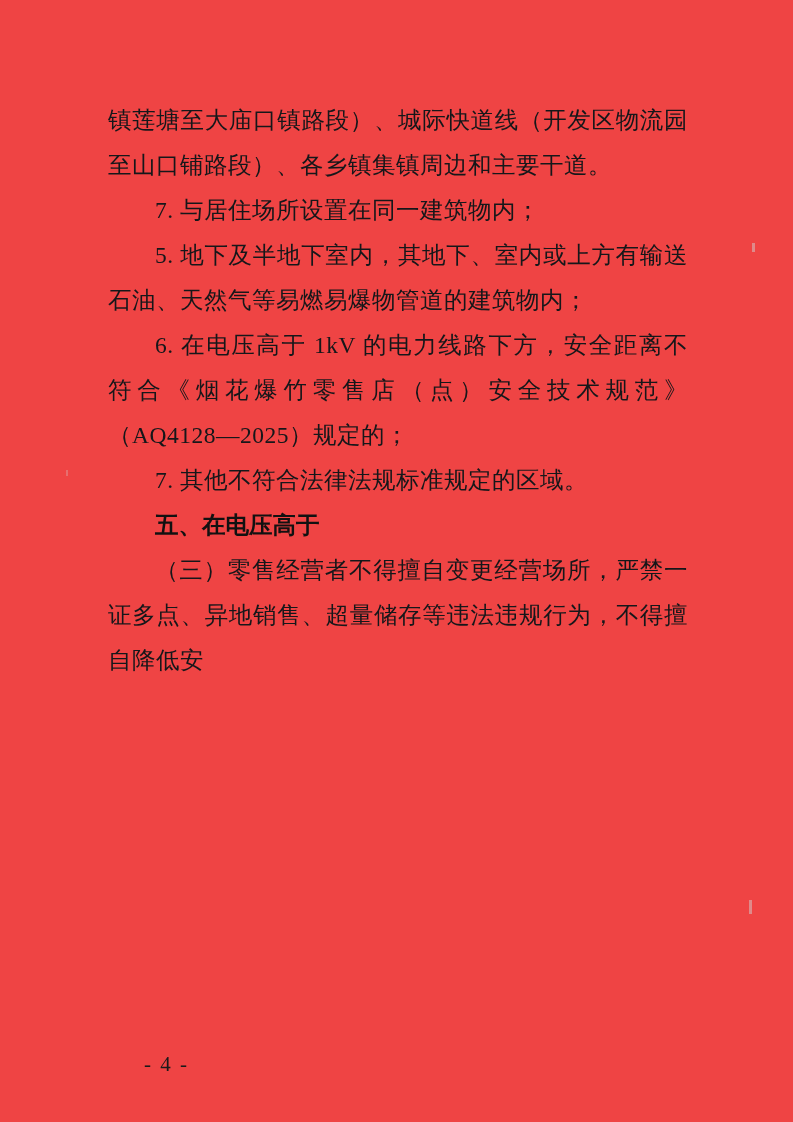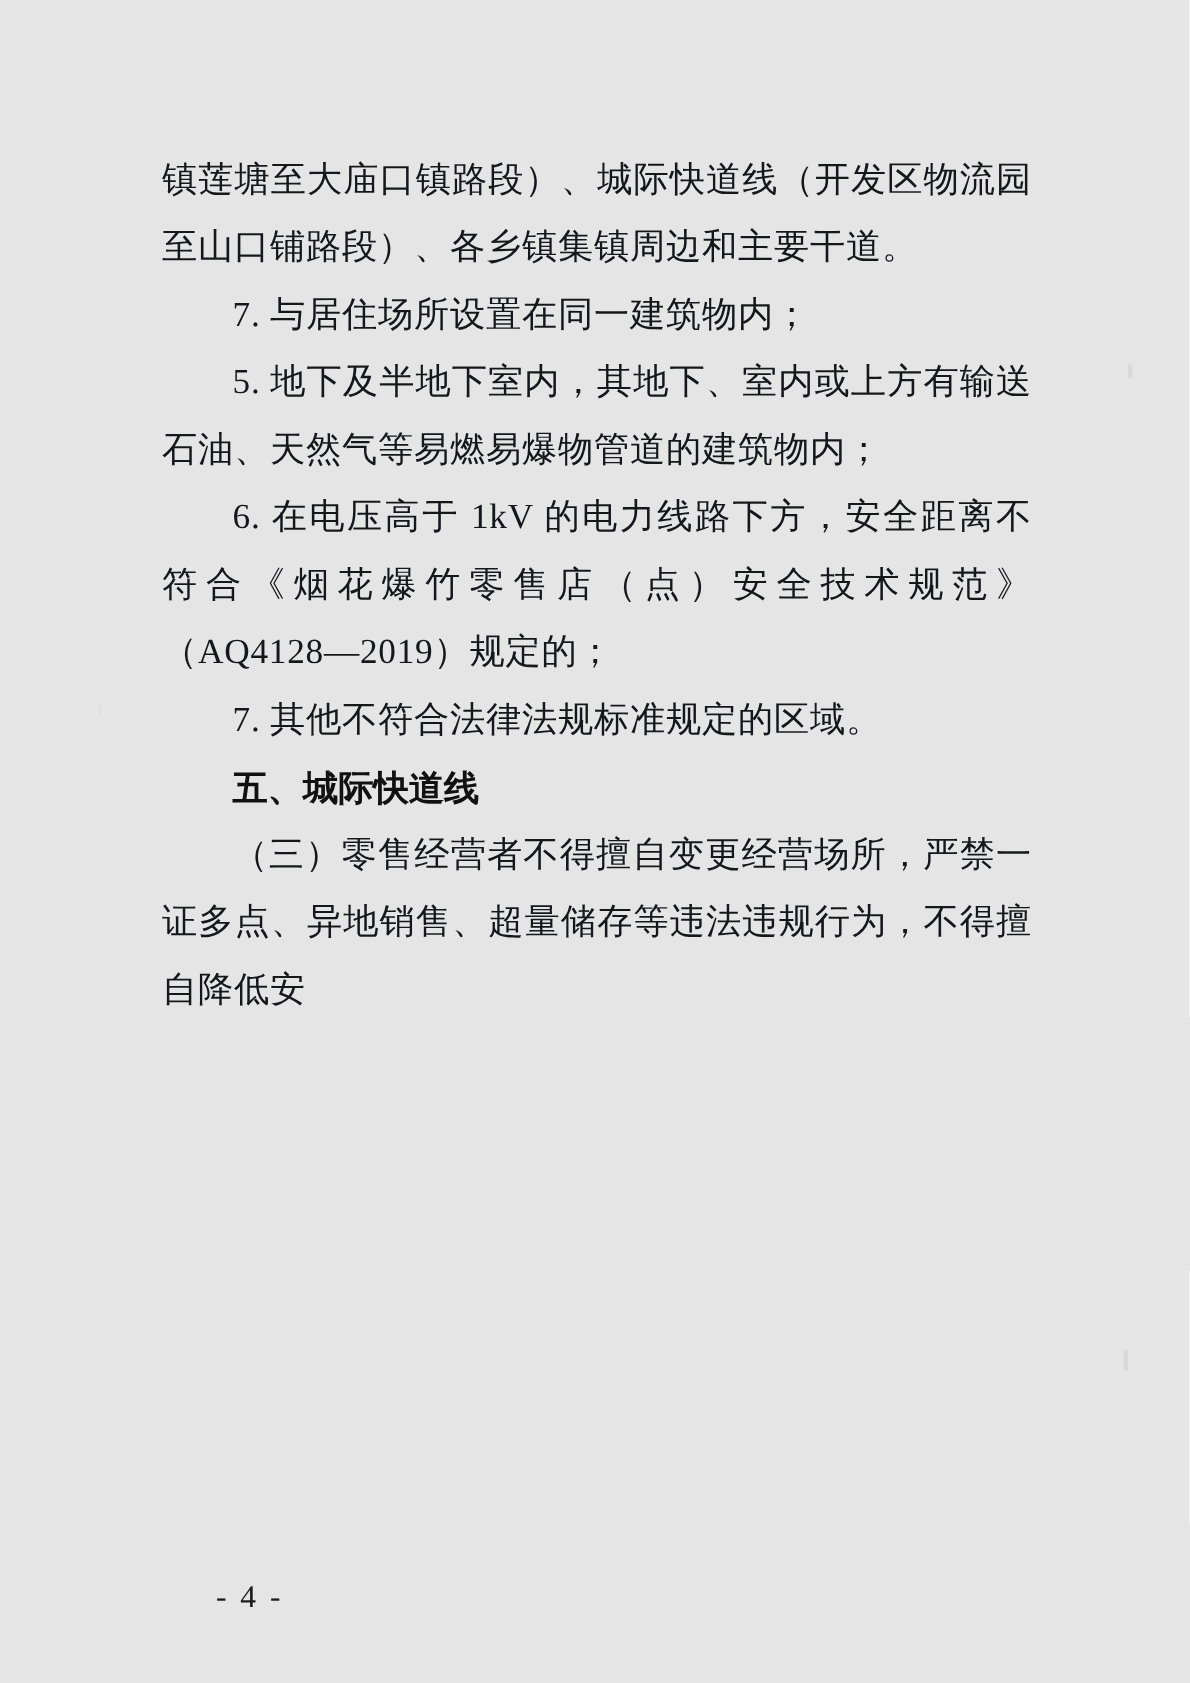--- a/index.html
+++ b/index.html
@@ -11,21 +11,21 @@
     width: 793px;
     height: 1122px;
     position: relative;
     font-family: "Liberation Serif", "DejaVu Serif", serif;
     color: #1a1a1a;
     overflow: hidden;
   }
   .page {
     position: absolute;
     inset: 0;
-    background: #e5e5e5;
+    background: #ef4444;
   }
   
   .speck {
     position: absolute;
     background: #cfcfcf;
     opacity: .5;
   }
   .doc-body {
     position: absolute;
     left: 108px;
@@ -74,22 +74,22 @@
 <div class="page">
 
   <div class="speck" style="left:752px;top:243px;width:3px;height:9px;"></div>
   <div class="speck" style="left:749px;top:900px;width:3px;height:14px;"></div>
   <div class="speck" style="left:66px;top:470px;width:2px;height:6px;opacity:.3;"></div>
 
   <div class="doc-body">
     <p class="para">镇莲塘至大庙口镇路段）、城际快道线（开发区物流园至山口铺路段）、各乡镇集镇周边和主要干道。</p>
     <p class="para indent">7. 与居住场所设置在同一建筑物内；</p>
     <p class="para indent">5. 地下及半地下室内，其地下、室内或上方有输送石油、天然气等易燃易爆物管道的建筑物内；</p>
-    <p class="para indent">6. 在电压高于 1kV 的电力线路下方，安全距离不符合《烟花爆竹零售店（点）安全技术规范》（AQ4128—2019）规定的；</p>
+    <p class="para indent">6. 在电压高于 1kV 的电力线路下方，安全距离不符合《烟花爆竹零售店（点）安全技术规范》（AQ4128—2025）规定的；</p>
     <p class="para indent">7. 其他不符合法律法规标准规定的区域。</p>
-    <p class="heading">五、城际快道线</p>
+    <p class="heading">五、在电压高于</p>
     <p class="para indent">（三）零售经营者不得擅自变更经营场所，严禁一证多点、异地销售、超量储存等违法违规行为，不得擅自降低安</p>
   </div>
 
   <div class="footer">
     <span class="footer-inner">- 4 -</span>
   </div>
 </div>
 
 </body></html>

